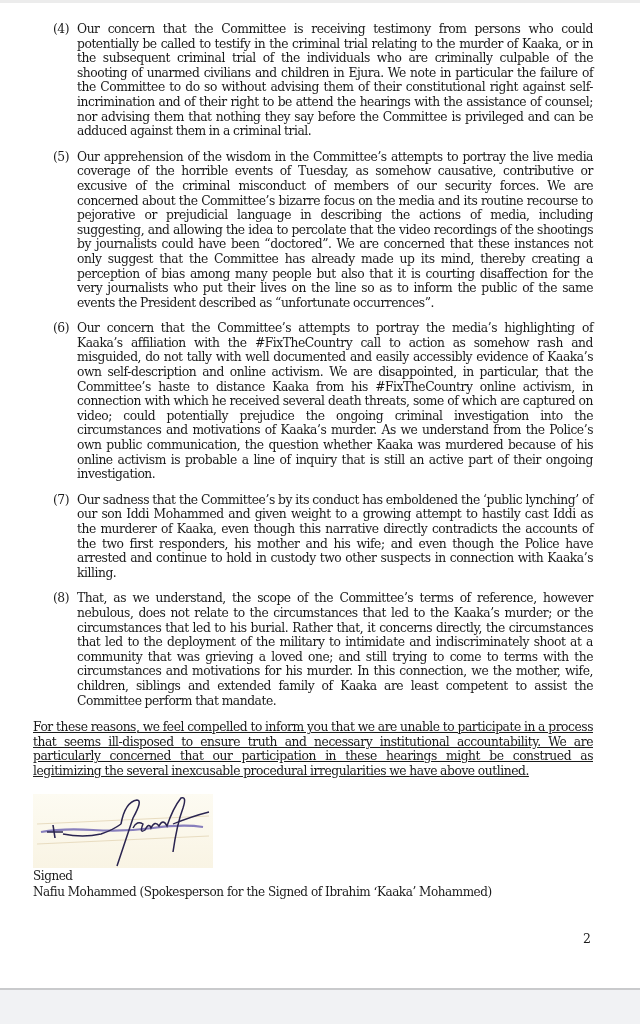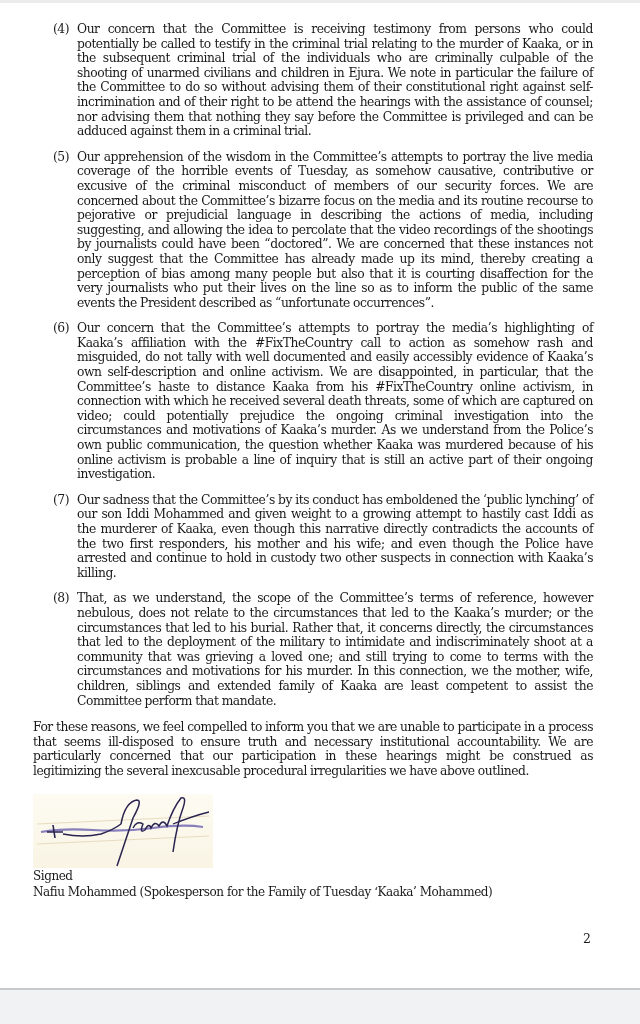--- a/index.html
+++ b/index.html
@@ -32,20 +32,21 @@
     margin-bottom: 11px;
     text-align: justify;
   }
   .item .num {
     position: absolute; left: 20px; top: 0;
   }
   .item .txt { display: block; }
   .closing {
     text-align: justify;
     margin-top: 12px;
+    text-decoration: underline;
   }
   .signature {
     position: absolute; left: 33px; top: 791px; width: 180px; height: 74px;
     background: linear-gradient(180deg, #fdfbf2 0%, #f9f4e4 100%);
   }
   .sigblock {
     position: absolute; left: 33px; top: 866px;
     font-size: 12px; line-height: 15.5px; letter-spacing: -0.45px;
   }
   .pagenum {
@@ -91,17 +92,17 @@
       <path d="M20 31 L22 44 M14 38 L30 38" stroke="#2a2450" stroke-width="1.6" fill="none"></path>
       <path d="M30 40 Q50 44 68 40 Q80 36 88 30" fill="none" stroke="#2a2450" stroke-width="1.5"></path>
       <path d="M88 30 Q92 8 104 6 Q110 6 100 24 Q92 48 84 72" fill="none" stroke="#2a2450" stroke-width="1.5"></path>
       <path d="M100 34 Q104 26 110 30 Q106 40 112 36 Q116 28 118 34 Q122 26 126 32 Q130 24 134 32 Q140 14 148 4 Q154 2 150 14 Q144 30 140 58" fill="none" stroke="#2a2450" stroke-width="1.5"></path>
       <path d="M140 30 Q160 22 176 18" fill="none" stroke="#2a2450" stroke-width="1.3"></path>
     </svg>
   </div>
 
   <div class="sigblock">
     <div>Signed</div>
-    <div>Nafiu Mohammed (Spokesperson for the Family of Tuesday ‘Kaaka’ Mohammed)</div>
+    <div>Nafiu Mohammed (Spokesperson for the Signed of Ibrahim ‘Kaaka’ Mohammed)</div>
   </div>
 
   <div class="pagenum">2</div>
 </div>
 
 </body></html>

